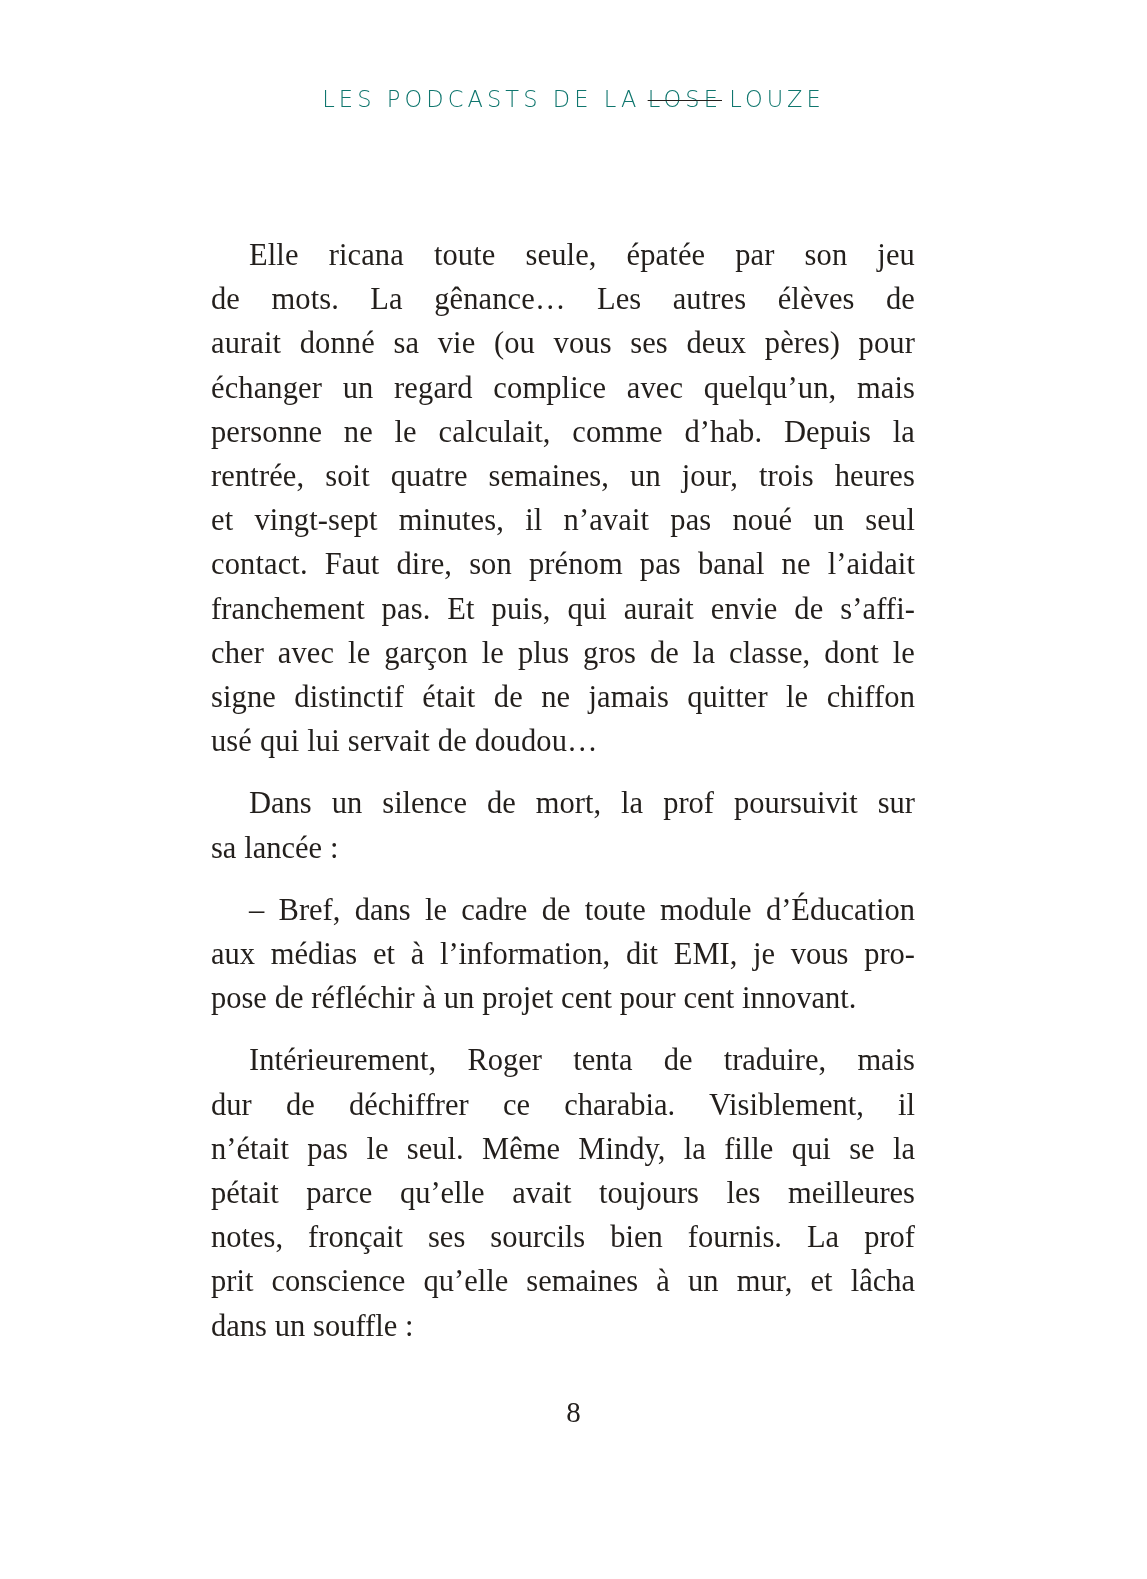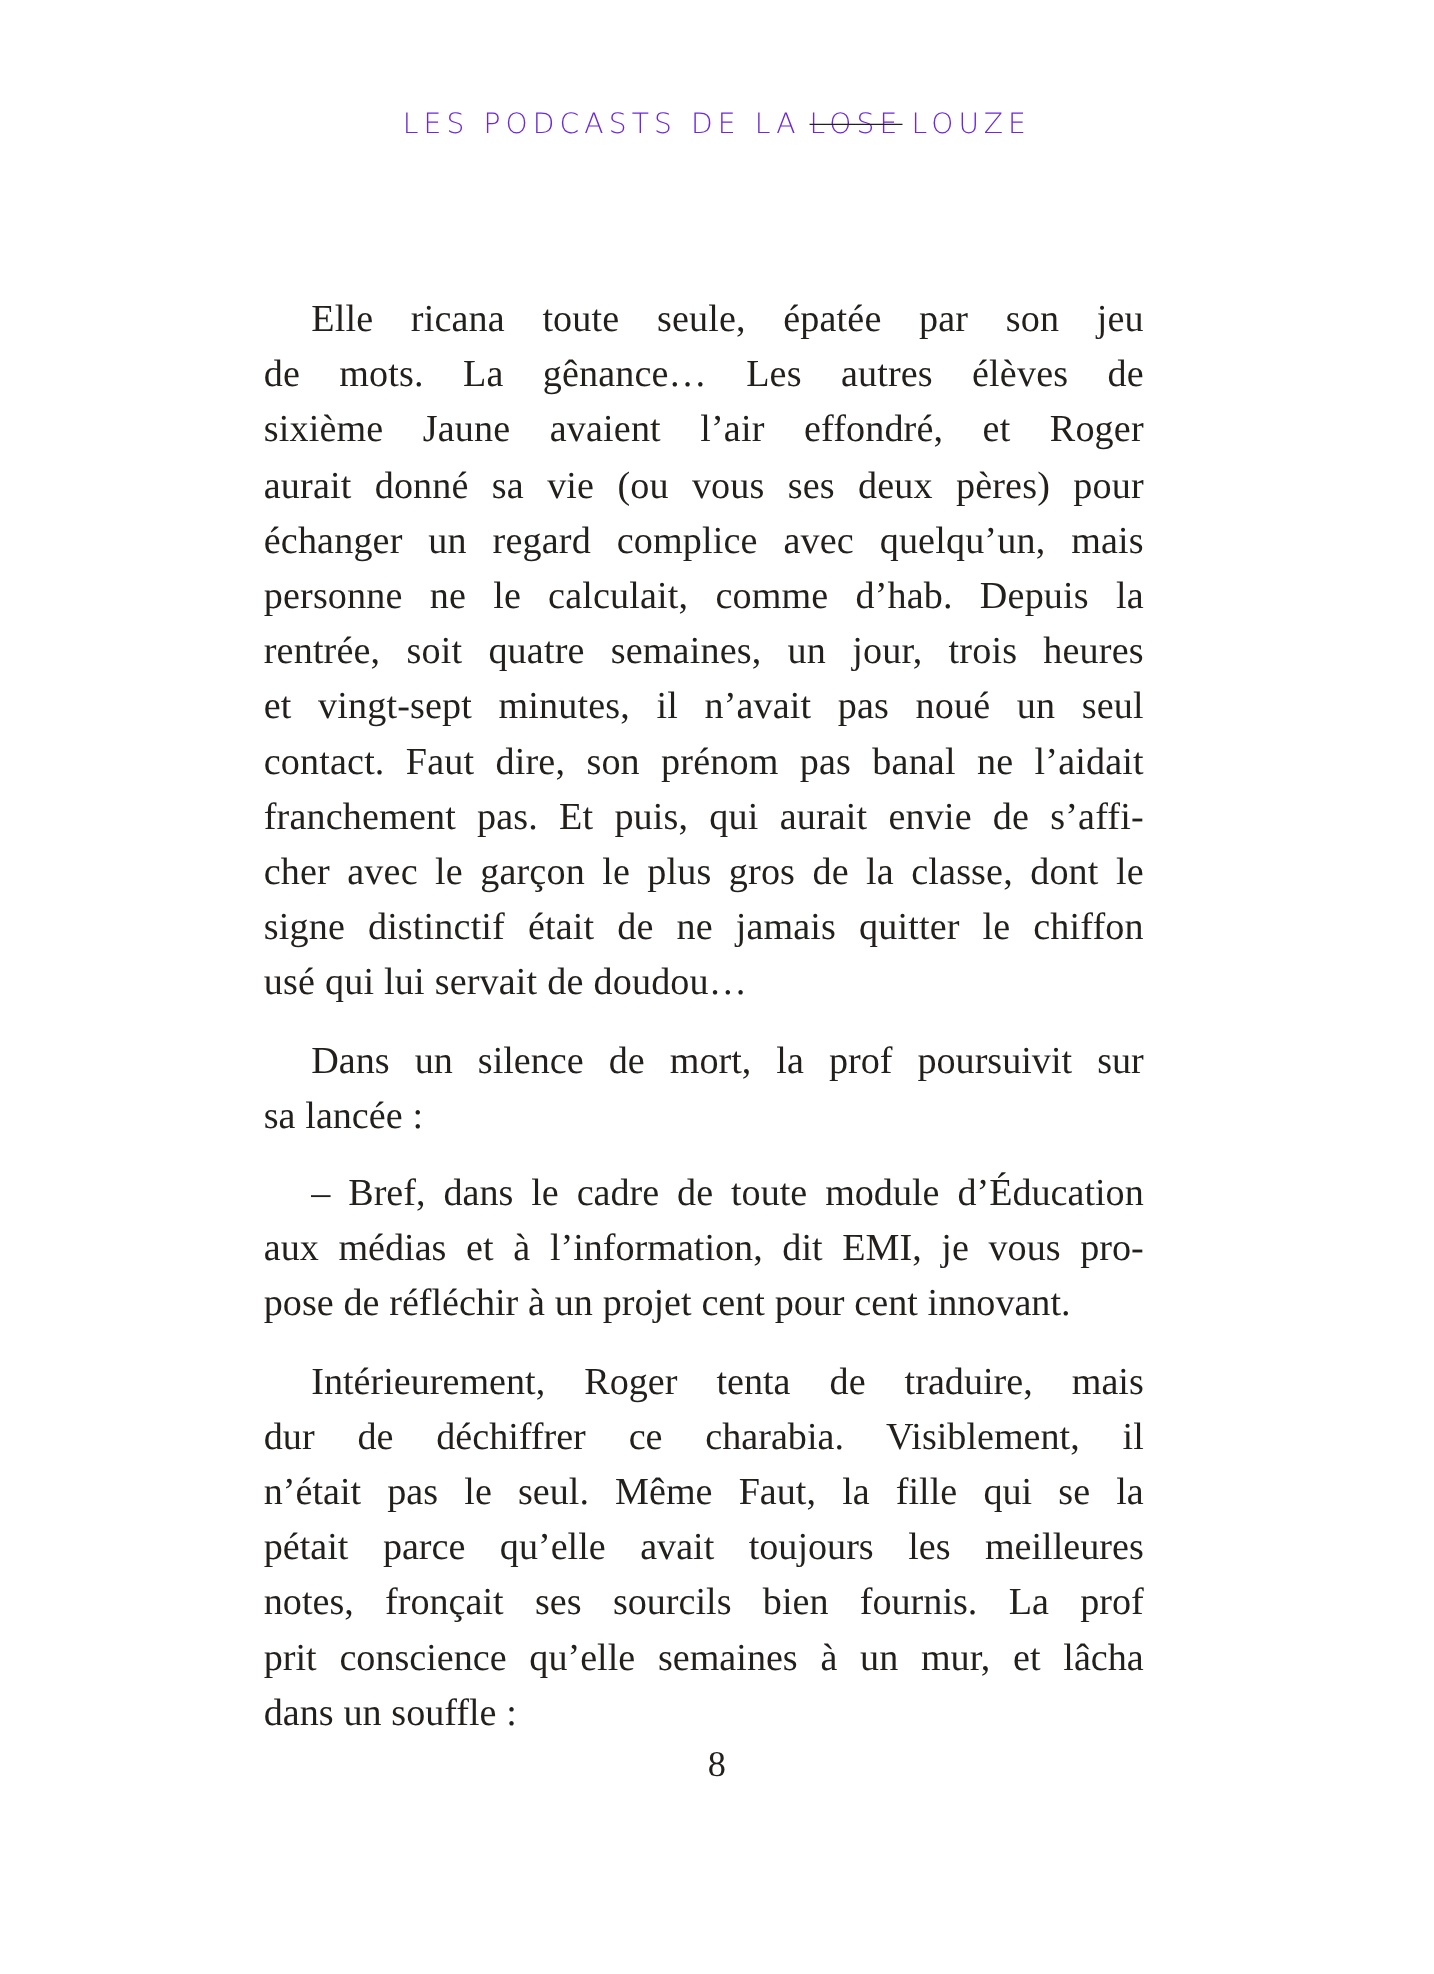--- a/index.html
+++ b/index.html
@@ -24,21 +24,21 @@
   .running-header {
     position: absolute;
     top: 88px;
     left: 0;
     width: 1147px;
     text-align: center;
     font-family: "DejaVu Sans", "Liberation Sans", sans-serif;
     font-size: 22.5px;
     font-weight: 300;
     letter-spacing: 4.1px;
-    color: #6d28d9;
+    color: #0f766e;
     white-space: nowrap;
     line-height: 1;
   }
   .running-header .strike {
     text-decoration: line-through;
     text-decoration-thickness: 1.4px;
     text-decoration-color: #231f1c;
   }
   .running-header .sp {
     letter-spacing: 0;
@@ -104,21 +104,20 @@
 <div class="page">
 
   <div class="running-header">
     <span>LES PODCASTS DE LA</span><span class="sp">&nbsp;</span><span class="strike">LOSE</span><span class="sp">&nbsp;</span><span>LOUZE</span>
   </div>
 
   <div class="textblock">
     <p class="para opening">
         <span class="ln first">Elle ricana toute seule, épatée par son jeu</span>
         <span class="ln">de mots. La gênance… Les autres élèves de</span>
-        <span class="ln">sixième Jaune avaient l’air effondré, et Roger</span>
         <span class="ln">aurait donné sa vie (ou vous ses deux pères) pour</span>
         <span class="ln">échanger un regard complice avec quelqu’un, mais</span>
         <span class="ln">personne ne le calculait, comme d’hab. Depuis la</span>
         <span class="ln">rentrée, soit quatre semaines, un jour, trois heures</span>
         <span class="ln">et vingt-sept minutes, il n’avait pas noué un seul</span>
         <span class="ln">contact. Faut dire, son prénom pas banal ne l’aidait</span>
         <span class="ln">franchement pas. Et puis, qui aurait envie de s’affi-</span>
         <span class="ln">cher avec le garçon le plus gros de la classe, dont le</span>
         <span class="ln">signe distinctif était de ne jamais quitter le chiffon</span>
         <span class="ln last">usé qui lui servait de doudou…</span>
@@ -128,21 +127,21 @@
         <span class="ln last">sa lancée :</span>
       </p>
     <p class="para">
         <span class="ln first">– Bref, dans le cadre de toute module d’Éducation</span>
         <span class="ln">aux médias et à l’information, dit EMI, je vous pro-</span>
         <span class="ln last">pose de réfléchir à un projet cent pour cent innovant.</span>
       </p>
     <p class="para">
         <span class="ln first">Intérieurement, Roger tenta de traduire, mais</span>
         <span class="ln">dur de déchiffrer ce charabia. Visiblement, il</span>
-        <span class="ln">n’était pas le seul. Même Faut, la fille qui se la</span>
+        <span class="ln">n’était pas le seul. Même Mindy, la fille qui se la</span>
         <span class="ln">pétait parce qu’elle avait toujours les meilleures</span>
         <span class="ln">notes, fronçait ses sourcils bien fournis. La prof</span>
         <span class="ln">prit conscience qu’elle semaines à un mur, et lâcha</span>
         <span class="ln last">dans un souffle :</span>
       </p>
   </div>
 
   <div class="folio">8</div>
 
 </div>

